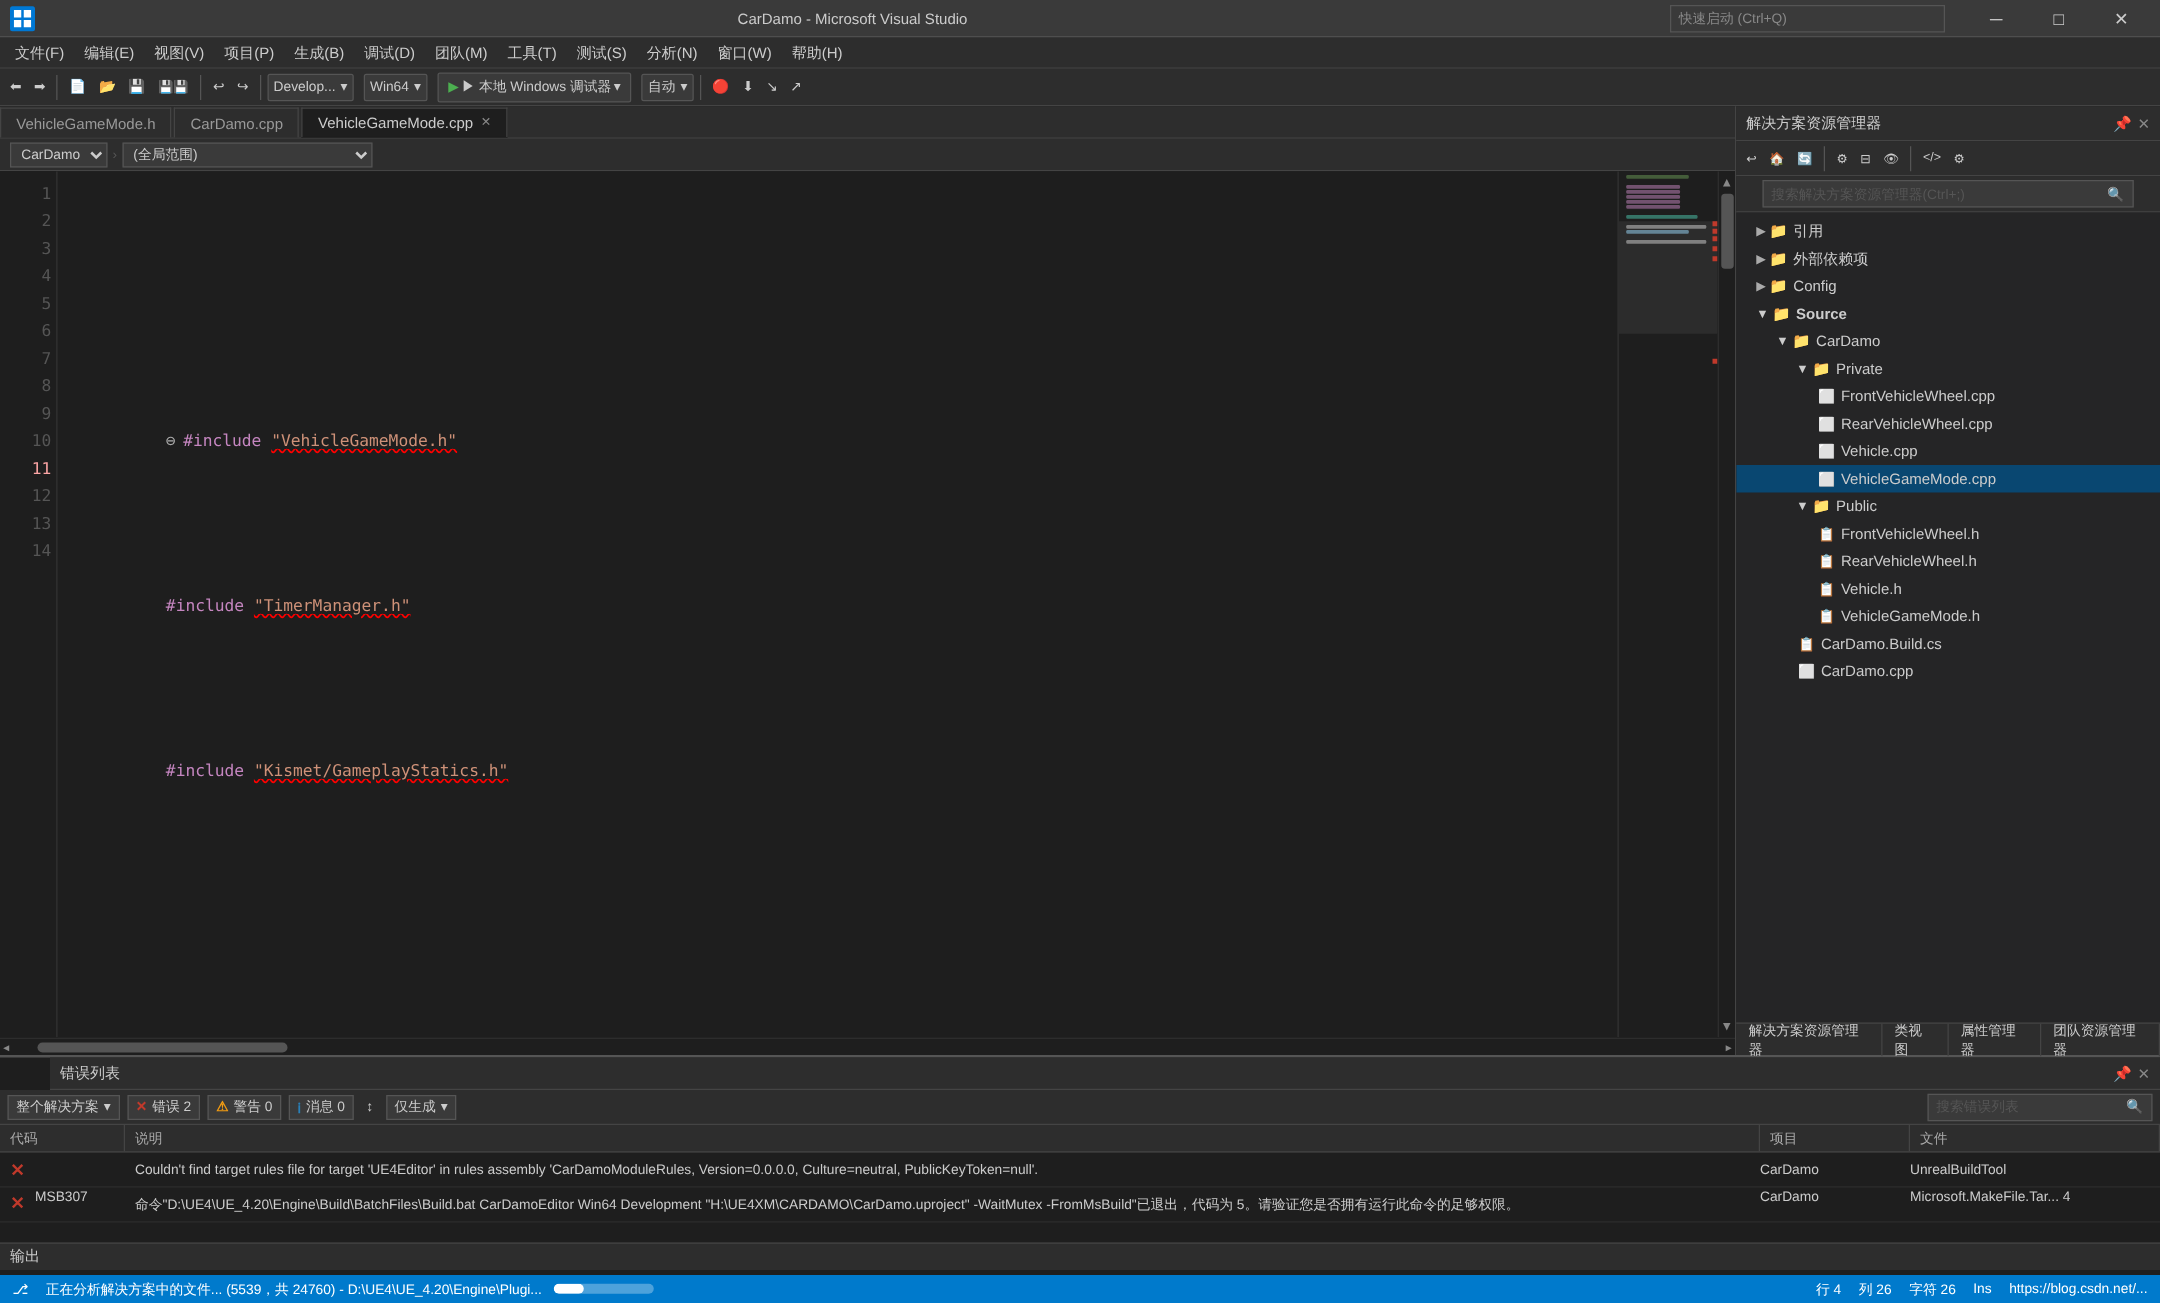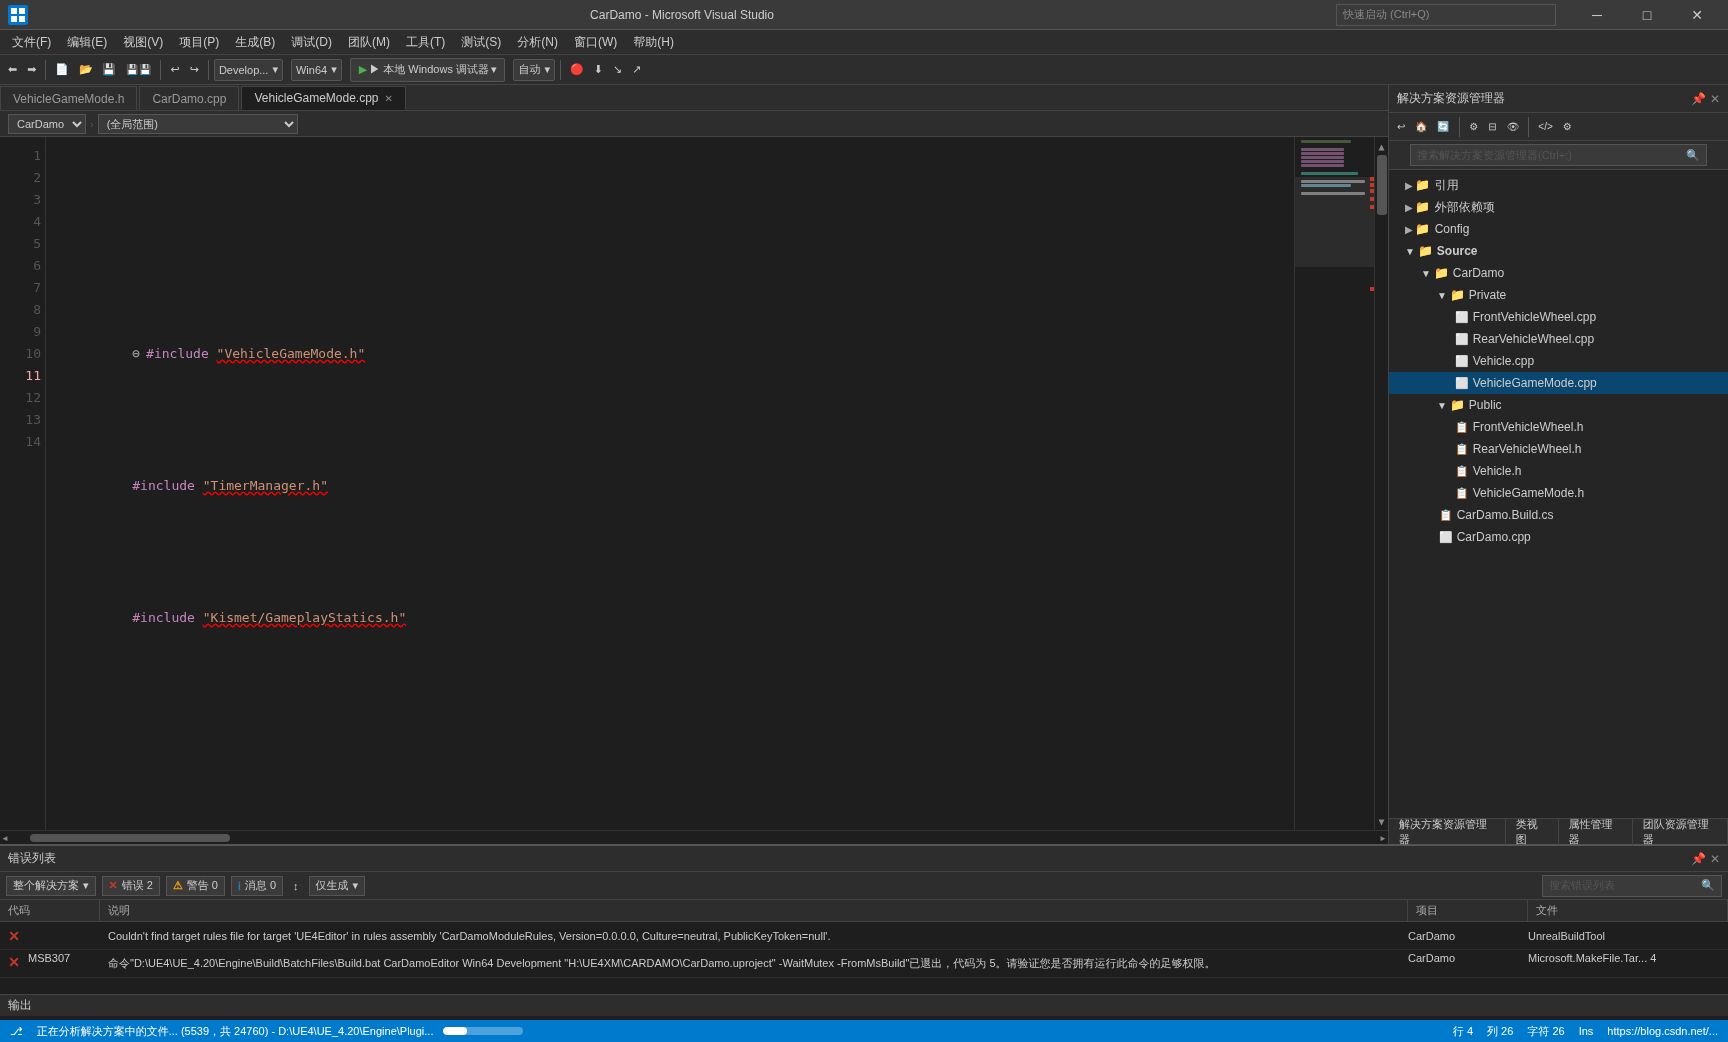--- a/index.html
+++ b/index.html
@@ -48,21 +48,21 @@
     .tree-item { height: 22px; display: flex; align-items: center; padding-left: 8px; cursor: pointer; font-size: 12px; color: #ccc; }
     .tree-item.selected { background: #094771; }
     .tree-item .arrow { margin-right: 3px; font-size: 10px; color: #aaa; }
     .tree-item .icon { margin-right: 4px; font-size: 12px; }
     .tree-item .name { font-size: 12px; }
     #se-footer { background: #2d2d2d; height: 26px; display: flex; align-items: center; border-top: 1px solid #444; font-size: 11px; }
     .se-tab { padding: 0 10px; height: 26px; display: flex; align-items: center; cursor: pointer; color: #ccc; border-right: 1px solid #444; }
 
     
     #errorlist { background: #1e1e1e; border-top: 2px solid #444; height: 150px; display: flex; flex-direction: column; }
-    #el-header { background: #2d2d2d; height: 26px; display: flex; align-items: center; padding: 0 8px; gap: 6px; border-bottom: 1px solid #444; }
+    #el-header { background: #2d2d2d; height: 26px; display: flex; align-items: center; padding: 0 8px; gap: 6px; border-bottom: 1px solid #444; margin-left: 40px; }
     #el-toolbar { background: #2d2d2d; height: 28px; display: flex; align-items: center; padding: 0 6px; gap: 6px; border-bottom: 1px solid #444; }
     .el-filter { background: #3a3a3a; border: 1px solid #555; color: #ccc; font-size: 11px; padding: 1px 6px; height: 20px; display: flex; align-items: center; gap: 4px; cursor: pointer; }
     #el-columns { display: flex; background: #2d2d2d; height: 22px; border-bottom: 1px solid #444; font-size: 11px; color: #aaa; }
     .el-col { padding: 3px 8px; border-right: 1px solid #444; display: flex; align-items: center; }
     #el-rows { flex: 1; overflow-y: auto; }
     .el-row { display: flex; align-items: center; height: 28px; border-bottom: 1px solid #2d2d2d; font-size: 11px; padding: 0 4px; cursor: pointer; }
 
     
     #statusbar { background: #007acc; height: 22px; display: flex; align-items: center; padding: 0 8px; gap: 8px; font-size: 11px; color: white; }
     .sb-item { padding: 0 4px; white-space: nowrap; }

